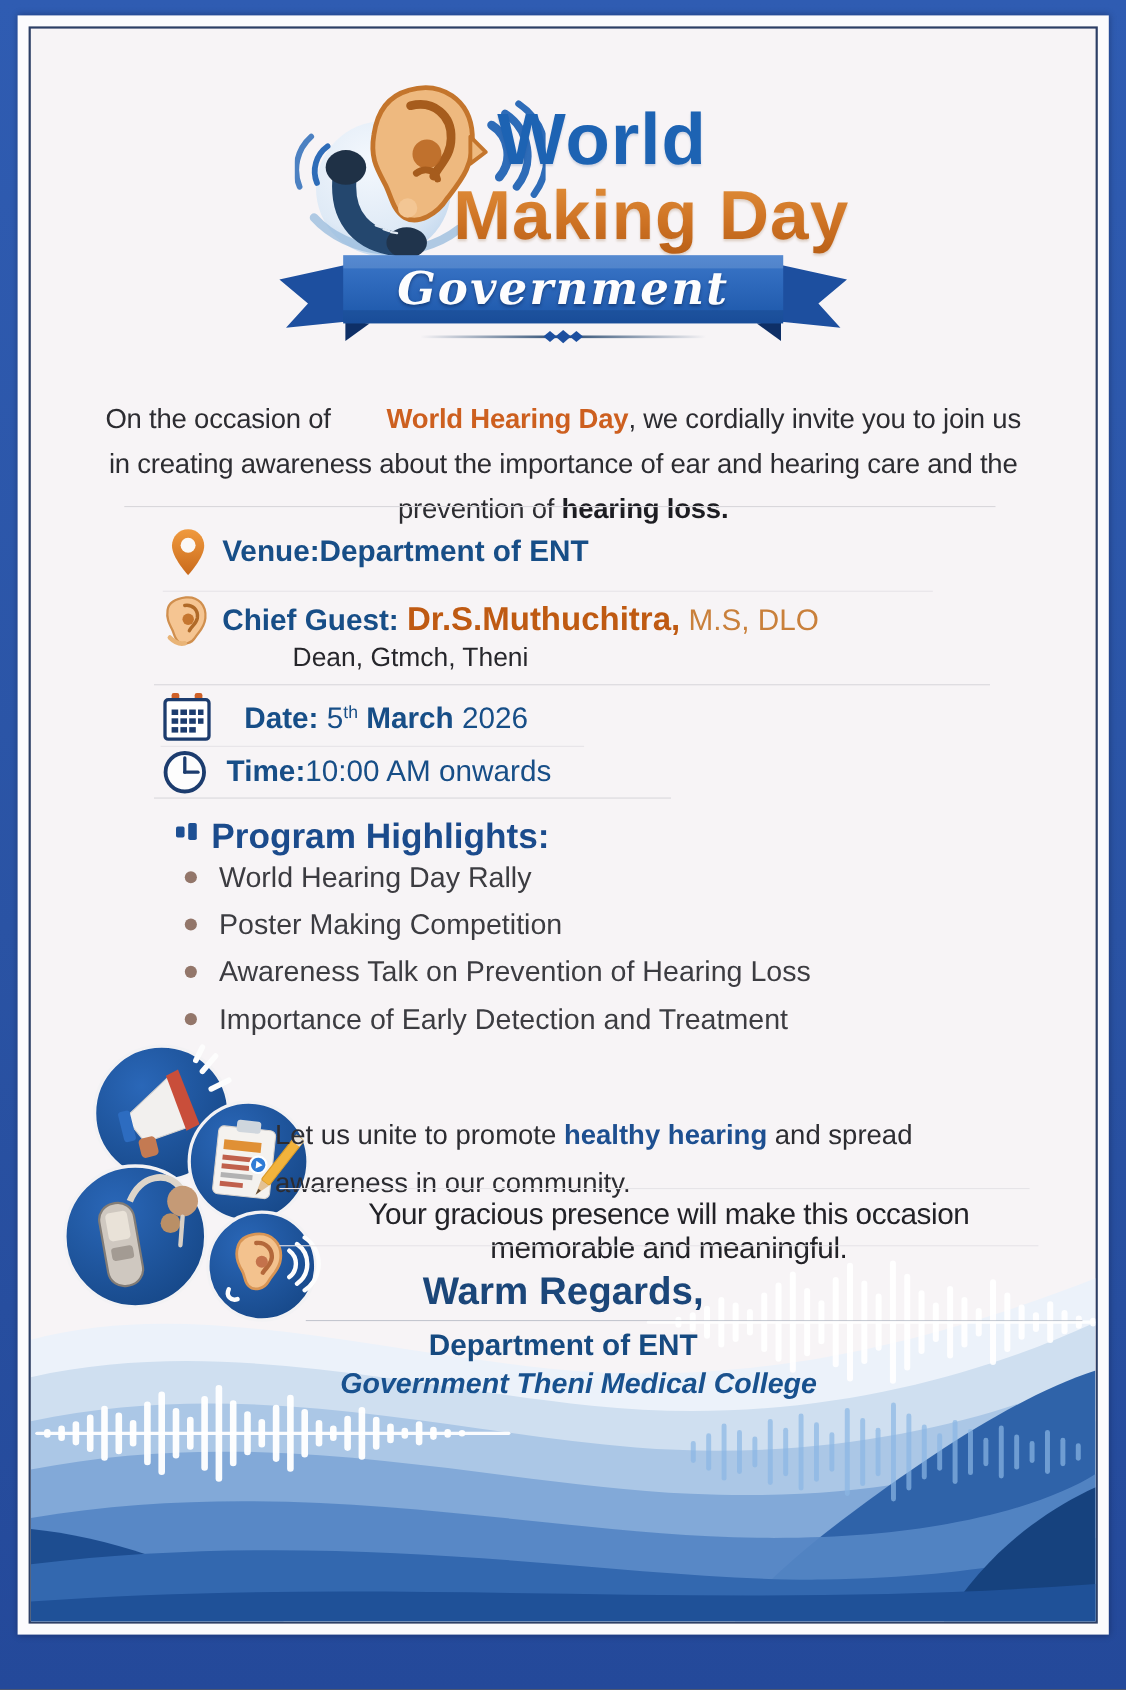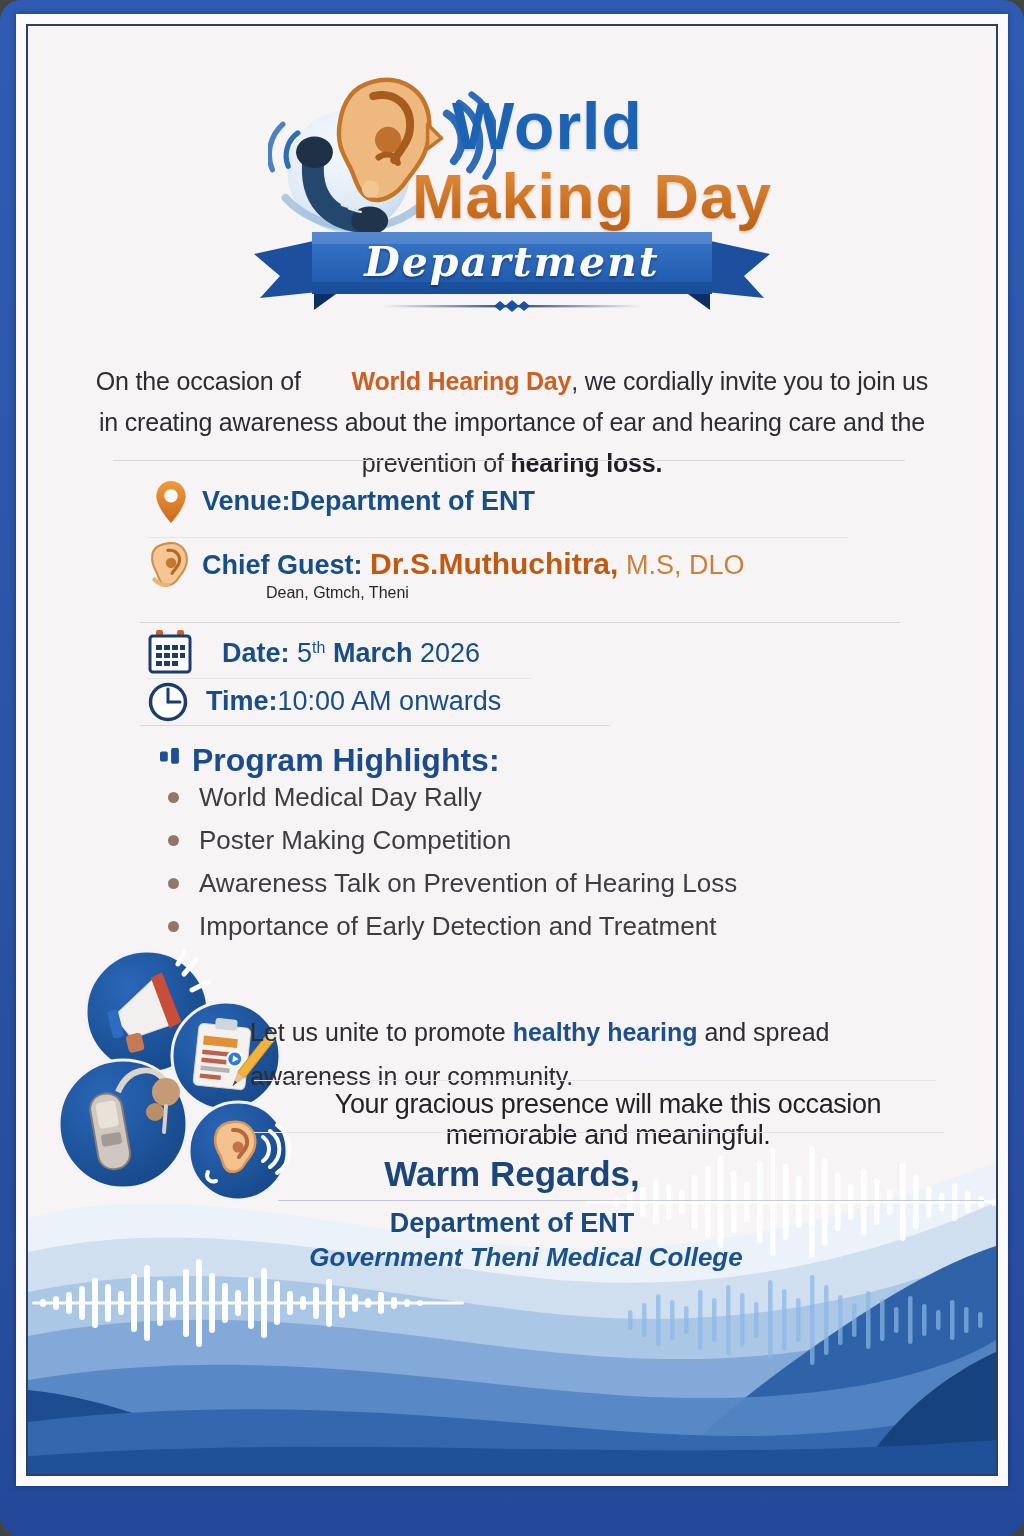--- a/index.html
+++ b/index.html
@@ -1,18 +1,18 @@
 <!DOCTYPE html>
 <html><head>
 <meta charset="utf-8">
 <style>
   html,body{margin:0;padding:0;background:#444;}
   .page{position:relative;width:1024px;height:1536px;margin:0 auto;overflow:hidden;
         background:linear-gradient(180deg,#2f5cb2 0%,#2a53a4 55%,#24499a 100%);
-        font-family:"Liberation Sans",sans-serif;border-radius:21px;}
+        font-family:"Liberation Sans",sans-serif;}
   .band{position:absolute;left:16px;right:16px;top:14px;bottom:50px;background:#fbfbfd;
         box-shadow:0 0 6px rgba(0,0,20,.35);}
   .artwork{position:absolute;left:10px;right:10px;top:10px;bottom:10px;background:#f7f4f6;
         border:2px solid #2c3f66;overflow:hidden;}
   
   .logo{position:absolute;left:240px;top:30px;width:228px;height:196px;}
   .title1{position:absolute;left:424px;top:62px;font-size:66px;font-weight:bold;color:#1d63b3;
         letter-spacing:1px;text-shadow:0 2px 2px rgba(30,60,120,.18);}
   .title2{position:absolute;left:384px;top:134px;font-size:63px;font-weight:bold;letter-spacing:1px;
         background:linear-gradient(180deg,#e2913c 0%,#cf7425 55%,#b95f16 100%);
@@ -32,21 +32,21 @@
   .sep{position:absolute;height:1px;background:#d9d7db;}
   .sep.light{background:#e6e4e8;}
   .sep.faint{background:rgba(120,130,150,.4);}
   
   .row-ico{position:absolute;}
   .detail{position:absolute;font-size:27px;color:#174e87;white-space:nowrap;}
   .detail .lbl{font-weight:bold;}
   .venue-val{font-weight:bold;}
   .chief-name{font-weight:bold;color:#bf5a12;font-size:30px;}
   .chief-cred{color:#c9803b;}
-  .designation{position:absolute;font-size:16px;color:#26262b;}
+  .designation{position:absolute;font-size:24px;color:#26262b;}
   .date-b{font-weight:bold;}
   sup.ord{font-size:16px;vertical-align:9px;}
   
   .ph-head{position:absolute;font-size:32px;font-weight:bold;color:#1b4b8c;}
   .ph-list{position:absolute;left:140px;top:750px;margin:0;padding:0;list-style:none;}
   .ph-list li{display:flex;align-items:center;height:43px;font-size:26px;color:#3c3c41;}
   .dot{width:11px;height:11px;border-radius:50%;background:#93766a;margin-right:20px;flex:0 0 auto;}
   
   .unite{position:absolute;left:222px;top:960px;width:676px;font-size:25px;line-height:1.75;color:#2c2c31;}
   .unite .hl2{color:#1d4f90;font-weight:bold;margin-top:30px;}
@@ -114,21 +114,21 @@
         </linearGradient>
       </defs>
       <polygon points="66,10 2,24 28,46 8,68 66,62" fill="#1d4f9f"></polygon>
       <polygon points="454,10 518,24 492,46 512,68 454,62" fill="#1d4f9f"></polygon>
       <polygon points="62,62 84,64 62,80" fill="#0e2f66"></polygon>
       <polygon points="458,62 436,64 458,80" fill="#0e2f66"></polygon>
       <rect x="60" y="2" width="400" height="62" fill="url(#rg)"></rect>
       <rect x="60" y="2" width="400" height="12" fill="#ffffff" opacity=".14"></rect>
       <rect x="60" y="52" width="400" height="12" fill="#0c2c5e" opacity=".22"></rect>
     </svg>
-    <div class="ribbon-text">Department</div>
+    <div class="ribbon-text">Government</div>
 
     <svg class="ornament" viewBox="0 0 260 16">
       <defs>
         <linearGradient id="og" x1="0" y1="0" x2="1" y2="0">
           <stop offset="0" stop-color="#27486f" stop-opacity="0"></stop>
               <stop offset=".5" stop-color="#27486f"></stop>
               <stop offset="1" stop-color="#27486f" stop-opacity="0"></stop>
         </linearGradient>
       </defs>
       <rect x="0" y="7" width="260" height="2.4" fill="url(#og)"></rect>
@@ -198,21 +198,21 @@
     <div class="sep" style="left:112px;top:699px;width:470px;"></div>
 
     <svg class="row-ico" style="left:132px;top:722px;" width="20" height="18" viewBox="0 0 18 16">
       <rect x="0" y="3" width="7" height="9" rx="1.5" fill="#1d4f93"></rect>
       <rect x="10" y="0" width="7" height="14" rx="1.5" fill="#1d4f93"></rect>
     </svg>
     <div class="ph-head" style="left:164px;top:716px;">Program Highlights:</div>
     <ul class="ph-list">
       <li>
             <span class="dot"></span>
-            <span>World Medical Day Rally</span>
+            <span>World Hearing Day Rally</span>
           </li>
       <li>
             <span class="dot"></span>
             <span>Poster Making Competition</span>
           </li>
       <li>
             <span class="dot"></span>
             <span>Awareness Talk on Prevention of Hearing Loss</span>
           </li>
       <li>

